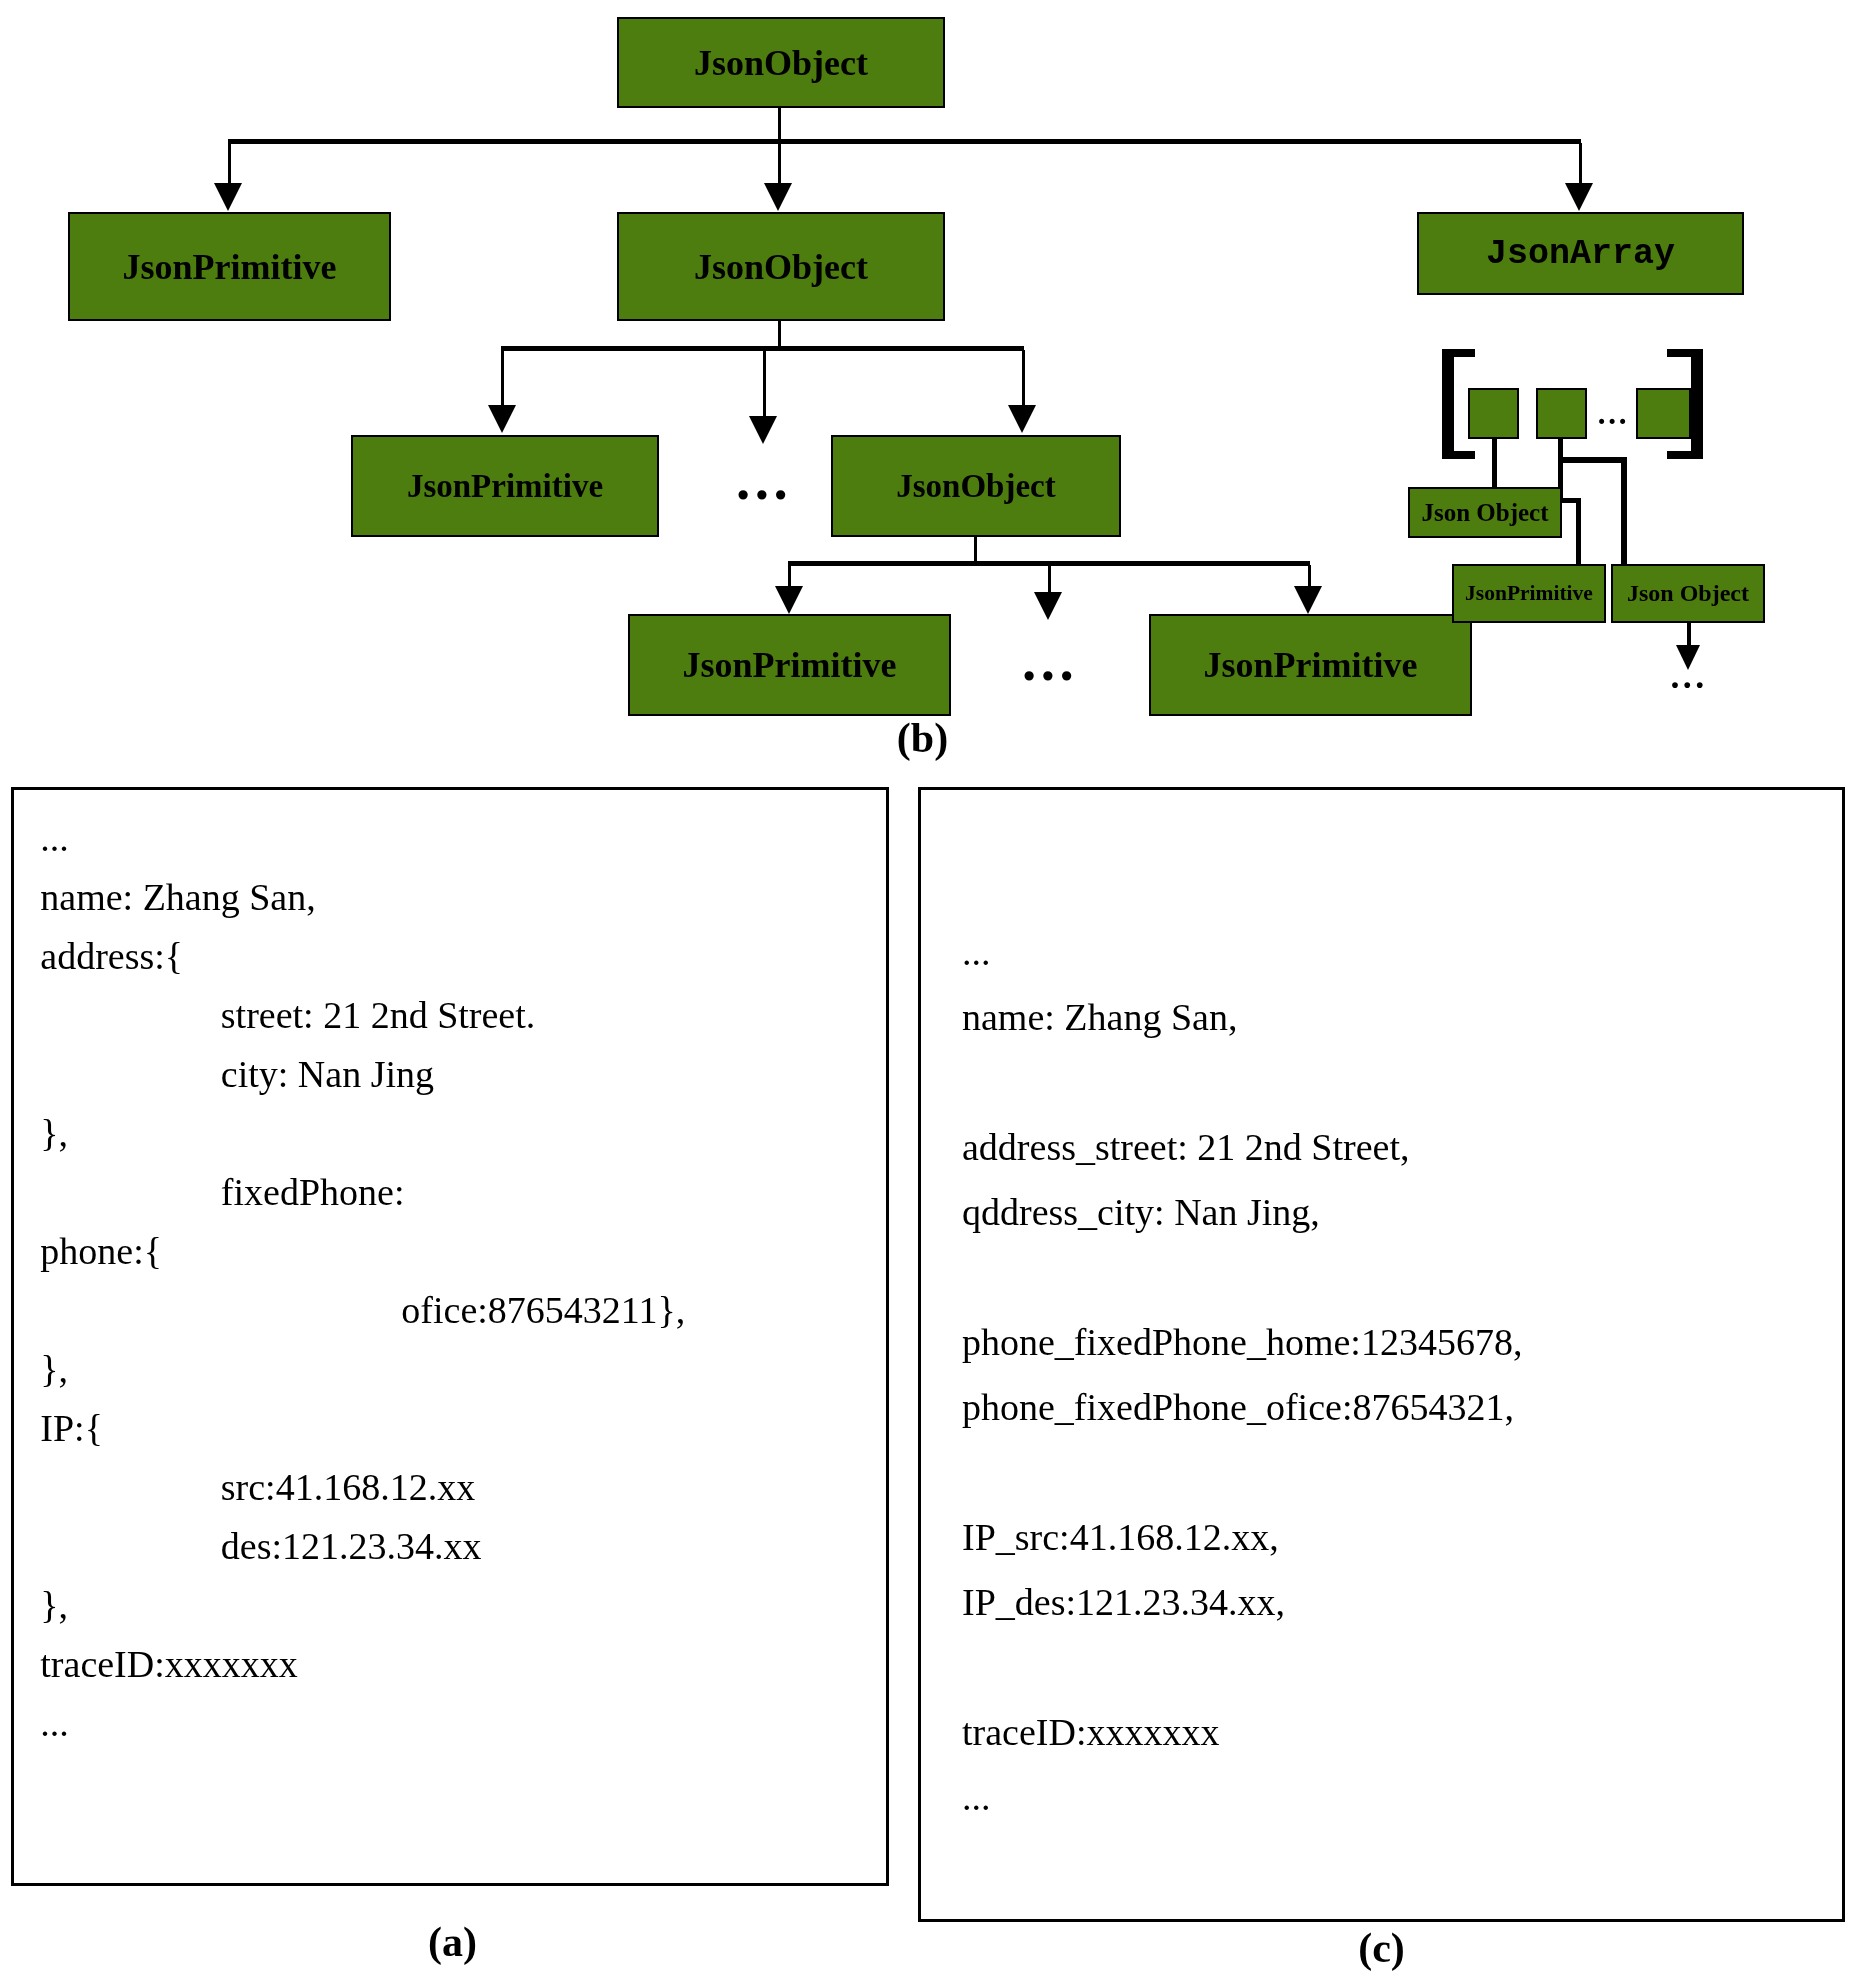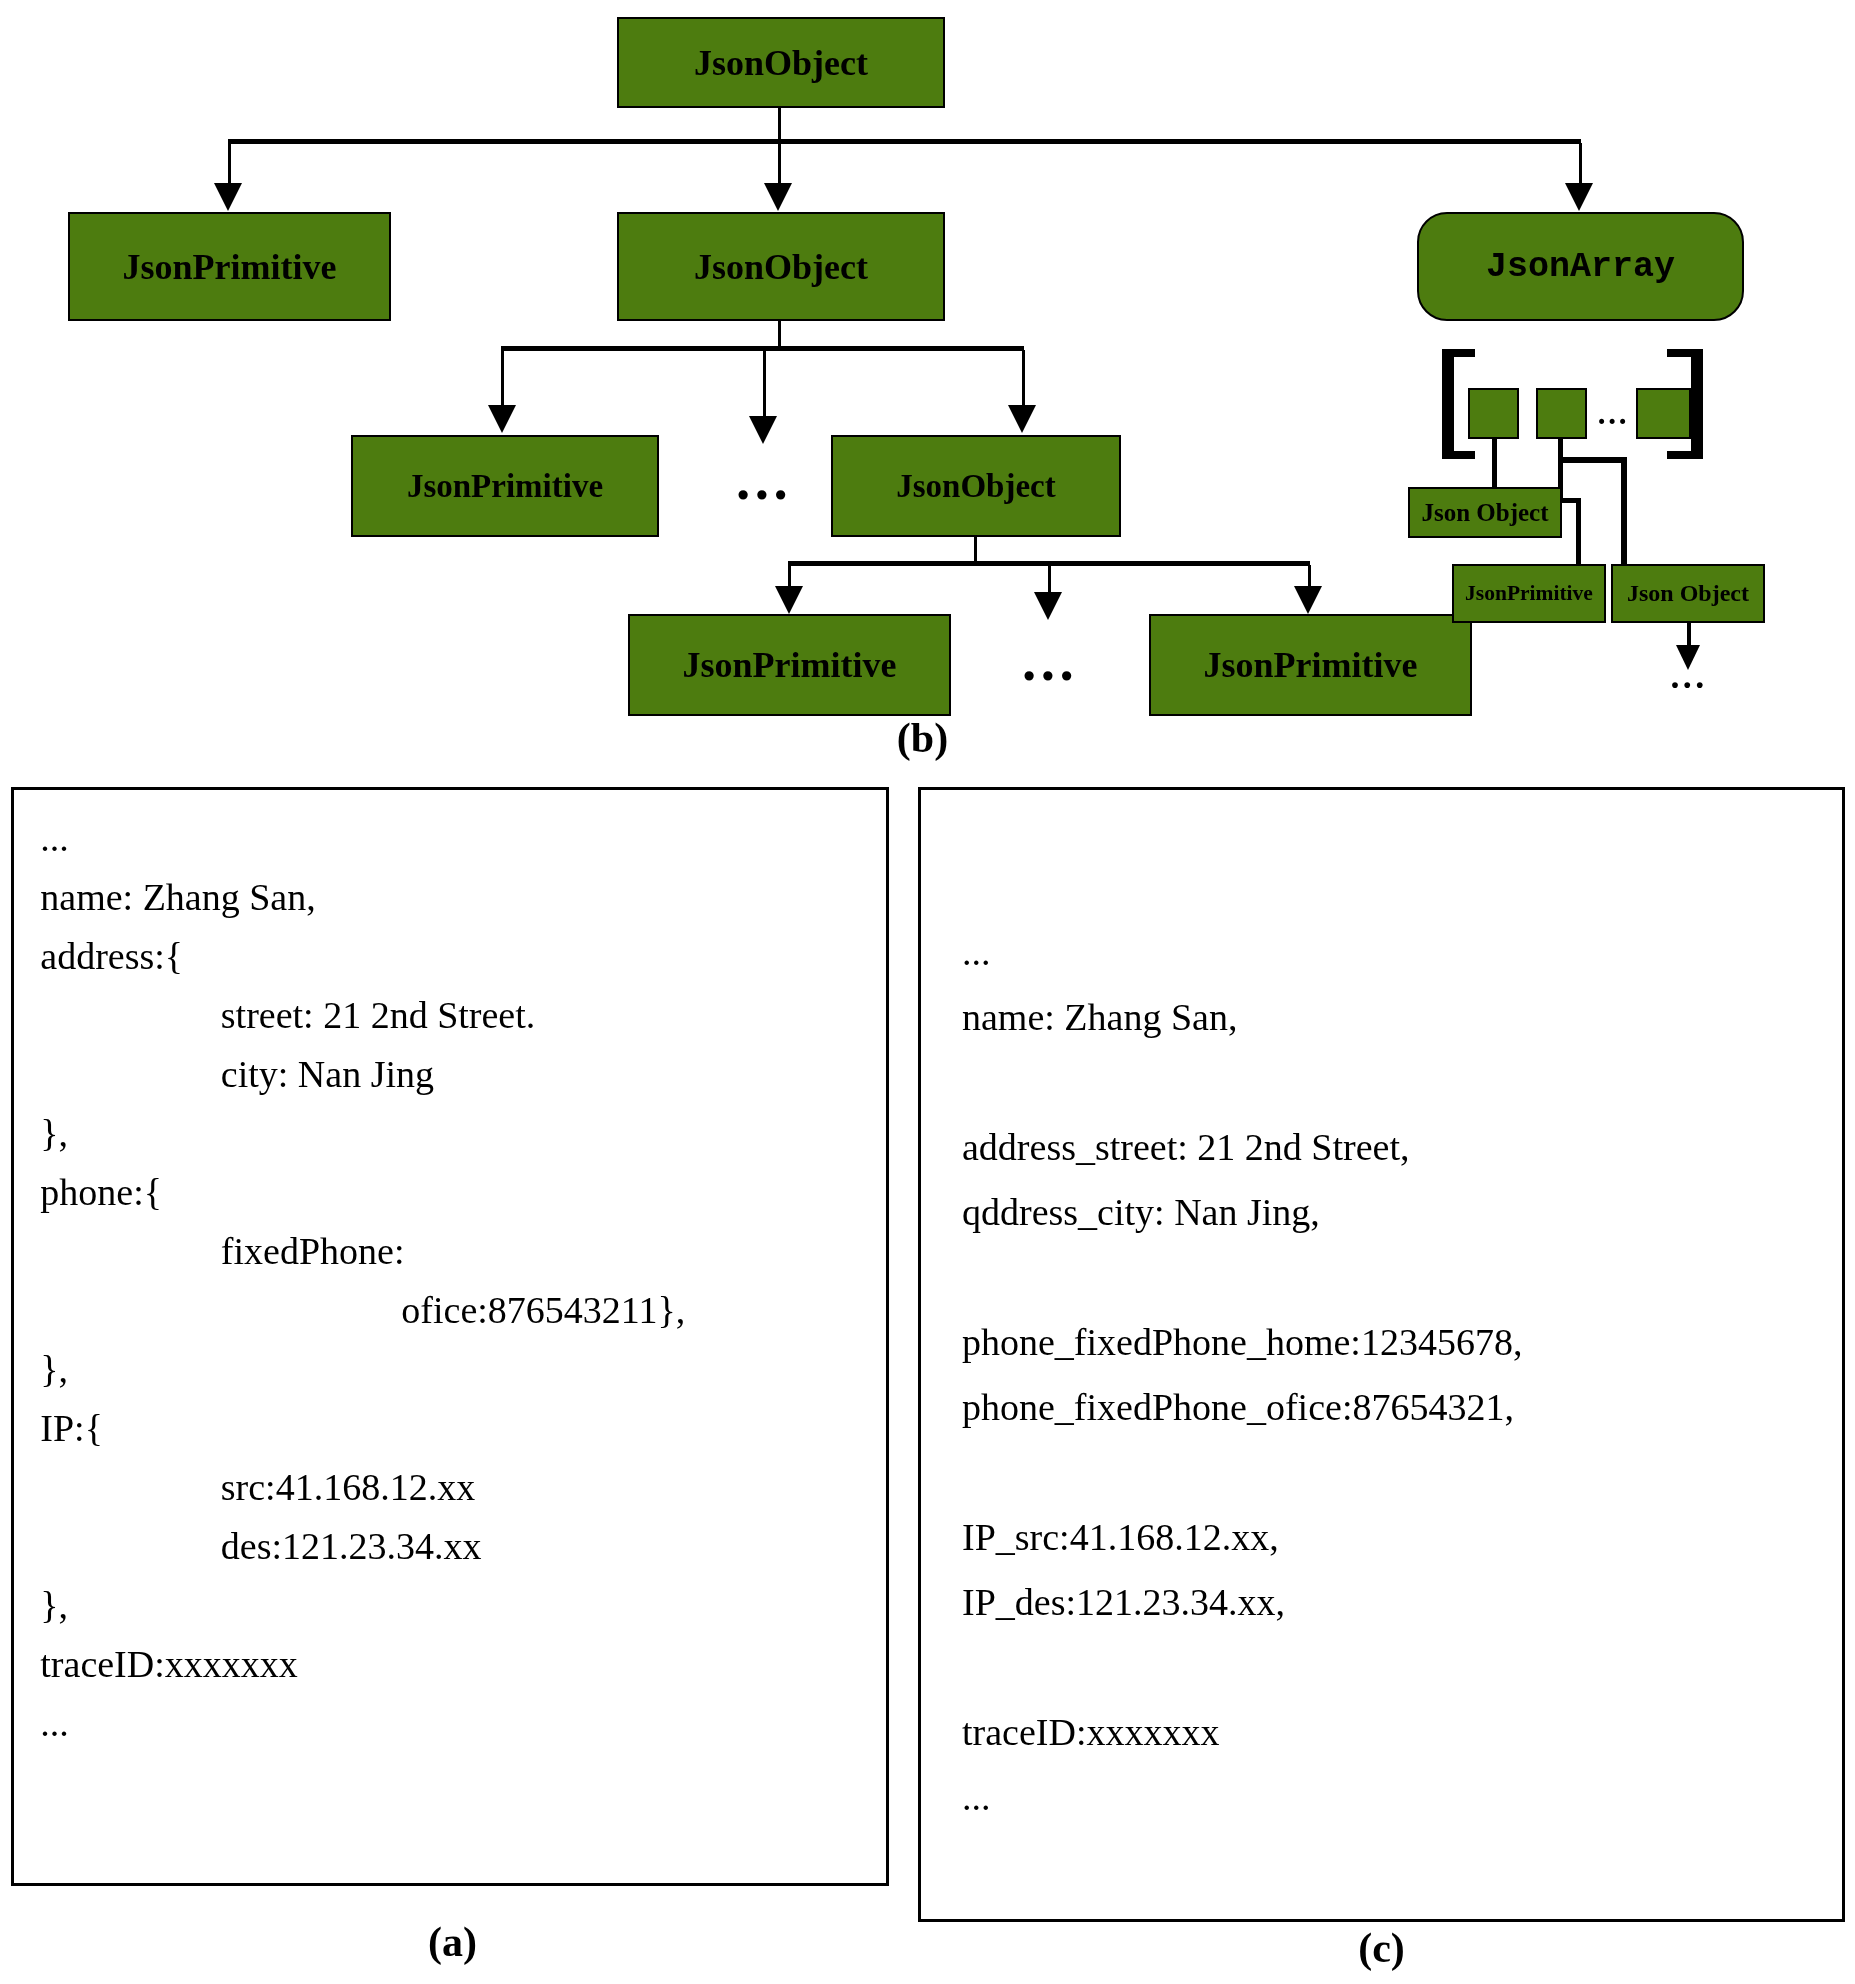--- a/index.html
+++ b/index.html
@@ -49,21 +49,21 @@
 
     <div class="vline" style="left:228px; top:143px; width:2.8px; height:42px;"></div>
     <div class="ah" style="left:214px; top:183px;"></div>
     <div class="vline" style="left:778px; top:143px; width:2.8px; height:42px;"></div>
     <div class="ah" style="left:764px; top:183px;"></div>
     <div class="vline" style="left:1579px; top:143px; width:2.8px; height:42px;"></div>
     <div class="ah" style="left:1565px; top:183px;"></div>
 
     <div class="box" style="left:68px; top:212px; width:323px; height:109px; font-size:36px;">JsonPrimitive</div>
     <div class="box" style="left:617px; top:212px; width:328px; height:109px; font-size:36px;">JsonObject</div>
-    <div class="box mono" style="left:1417px; top:212px; width:327px; height:109px; font-size:35px;border-radius:30px;">JsonArray</div>
+    <div class="box mono" style="left:1417px; top:212px; width:327px; height:83px; font-size:35px;">JsonArray</div>
 
     <div class="vline" style="left:778px; top:320px; width:2.8px; height:28px;"></div>
     <div class="hline" style="left:501px; top:346px; width:523px; height:4.5px;"></div>
     <div class="vline" style="left:501px; top:350px; width:2.8px; height:57px;"></div>
     <div class="ah" style="left:488px; top:405px;"></div>
     <div class="vline" style="left:763px; top:350px; width:2.8px; height:68px;"></div>
     <div class="ah" style="left:749px; top:416px;"></div>
     <div class="vline" style="left:1022px; top:350px; width:2.8px; height:57px;"></div>
     <div class="ah" style="left:1008px; top:405px;"></div>
 
@@ -110,22 +110,22 @@
     <div class="fig-caption" style="left:866px; top:714px;">(b)</div>
   </div>
 
   <div class="panel" style="left:11.3px; top:787px; width:878px; height:1099px; padding:19px 0 0 26px;">
     <div class="pa-line">...</div>
     <div class="pa-line">name: Zhang San,</div>
     <div class="pa-line">address:{</div>
     <div class="pa-line">	street: 21 2nd Street.</div>
     <div class="pa-line">	city: Nan Jing</div>
     <div class="pa-line">},</div>
+    <div class="pa-line">	fixedPhone:</div>
     <div class="pa-line">phone:{</div>
-    <div class="pa-line">	fixedPhone:</div>
     <div class="pa-line">		ofice:876543211},</div>
     <div class="pa-line">},</div>
     <div class="pa-line">IP:{</div>
     <div class="pa-line">	src:41.168.12.xx</div>
     <div class="pa-line">	des:121.23.34.xx</div>
     <div class="pa-line">},</div>
     <div class="pa-line">traceID:xxxxxxx</div>
     <div class="pa-line">...</div>
   </div>
   <div class="fig-caption" style="left:396px; top:1918px;">(a)</div>

